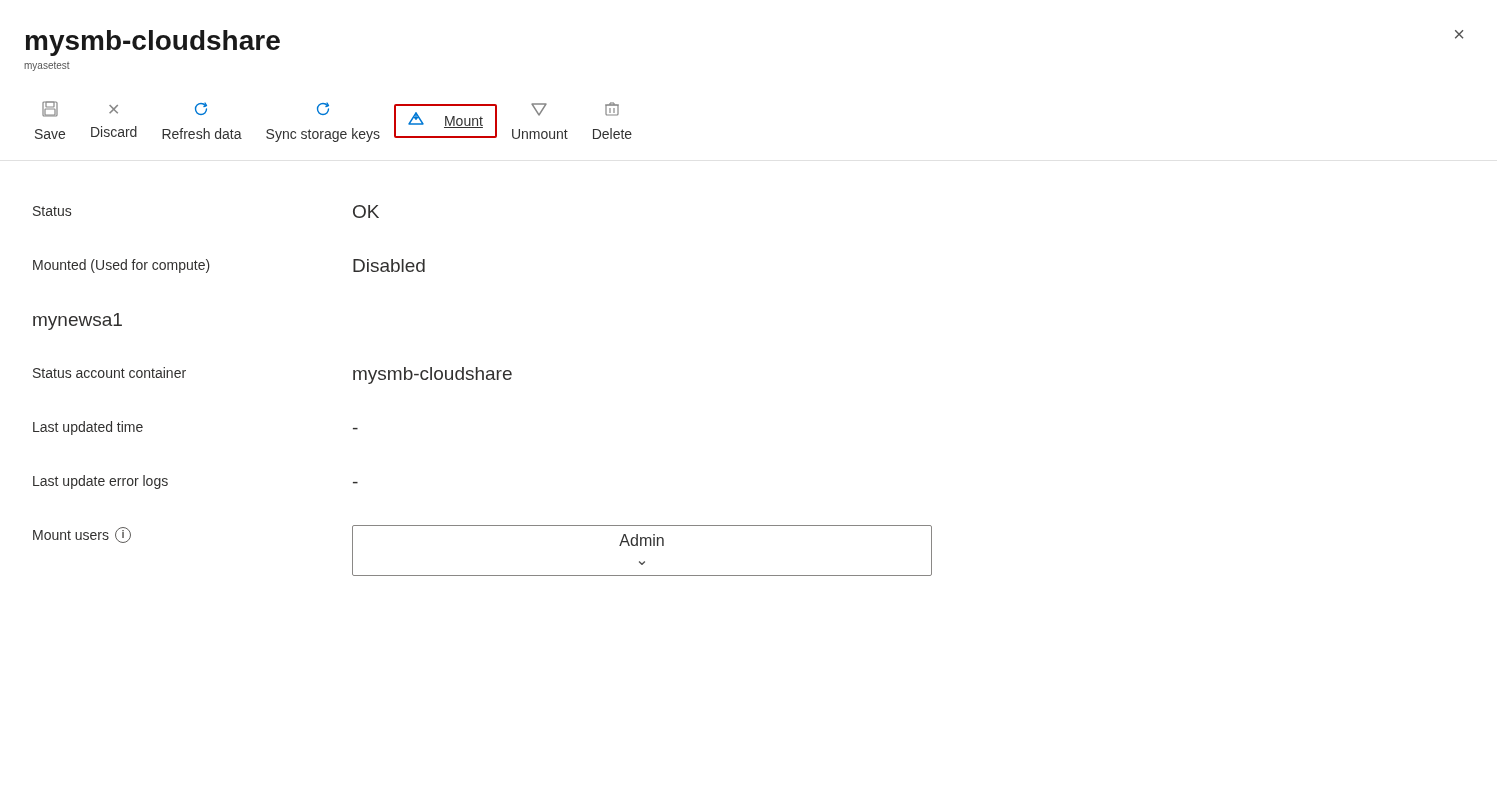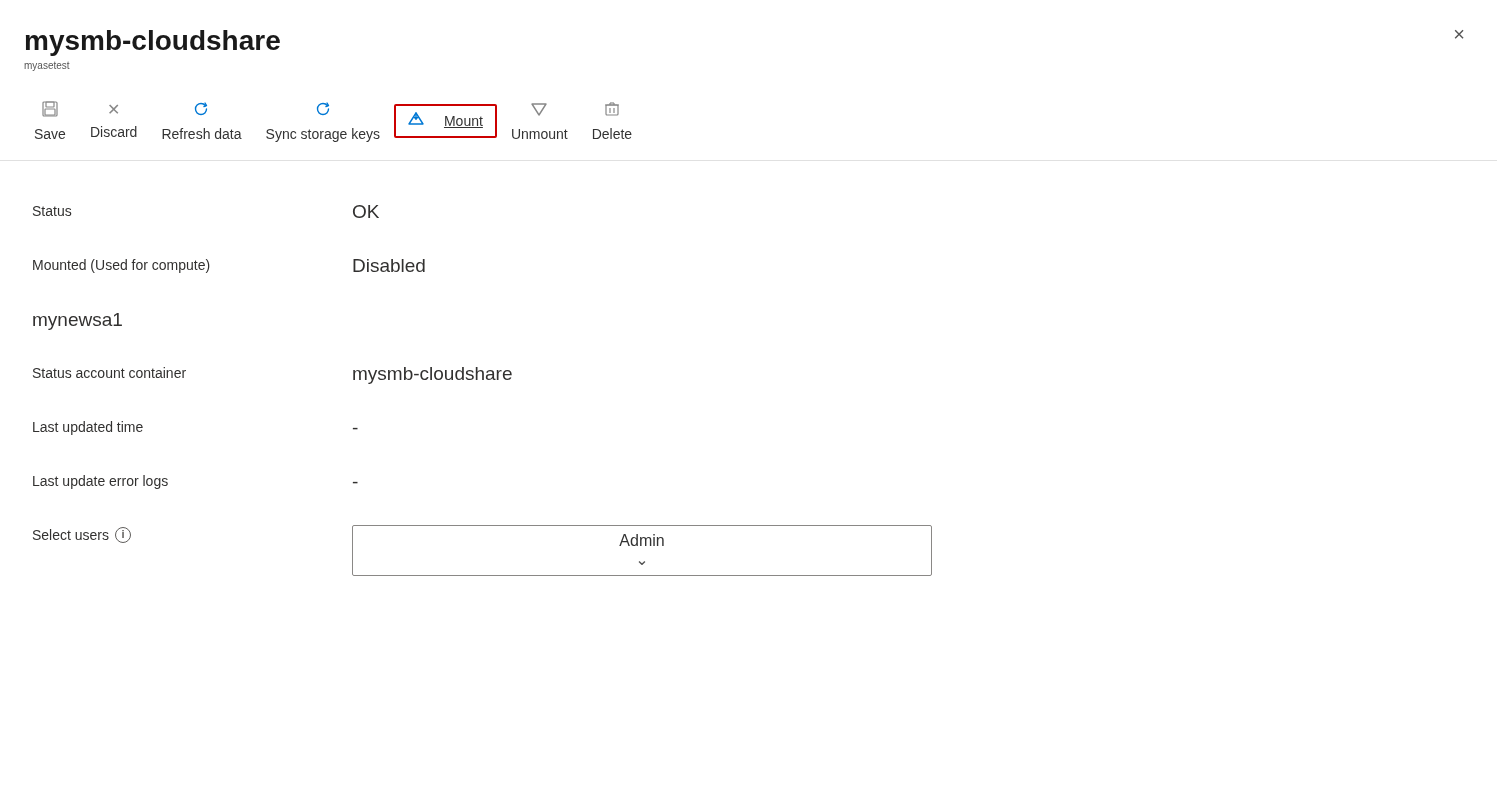--- a/index.html
+++ b/index.html
@@ -250,21 +250,21 @@
       <div class="field-label">Last updated time</div>
       <div class="field-value">-</div>
     </div>
     <div class="field-row">
       <div class="field-label">Last update error logs</div>
       <div class="field-value">-</div>
     </div>
 
     <div class="field-row">
       <div class="field-label">
-        <span>Select users</span>
+        <span>Mount users</span>
         <span class="info-icon">i</span>
       </div>
       <div style="flex:1; max-width: 900px;">
         <div class="select-users-dropdown">
           <span>Admin</span>
           <span class="chevron">⌄</span>
         </div>
       </div>
     </div>
   </div>

